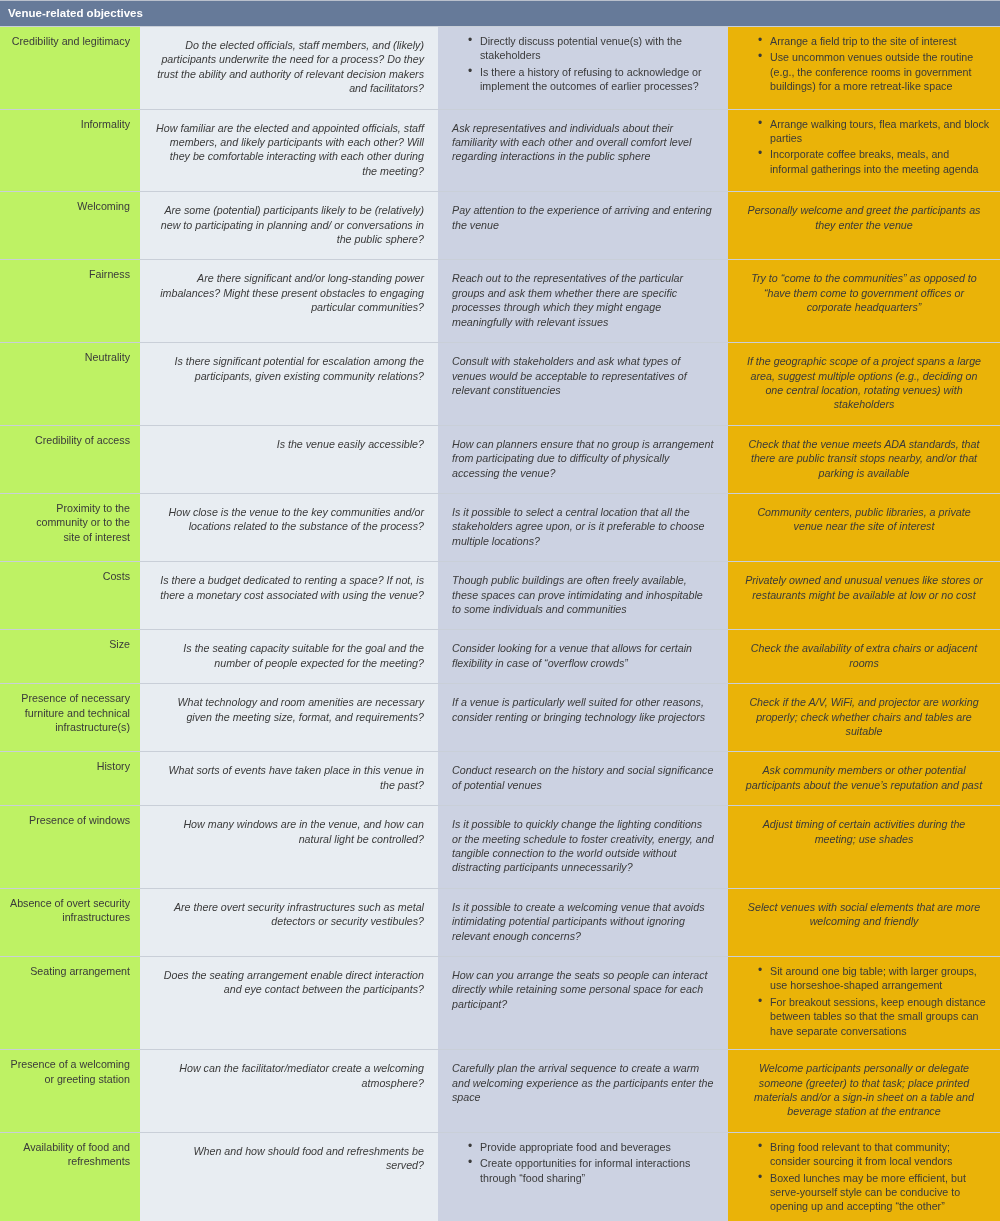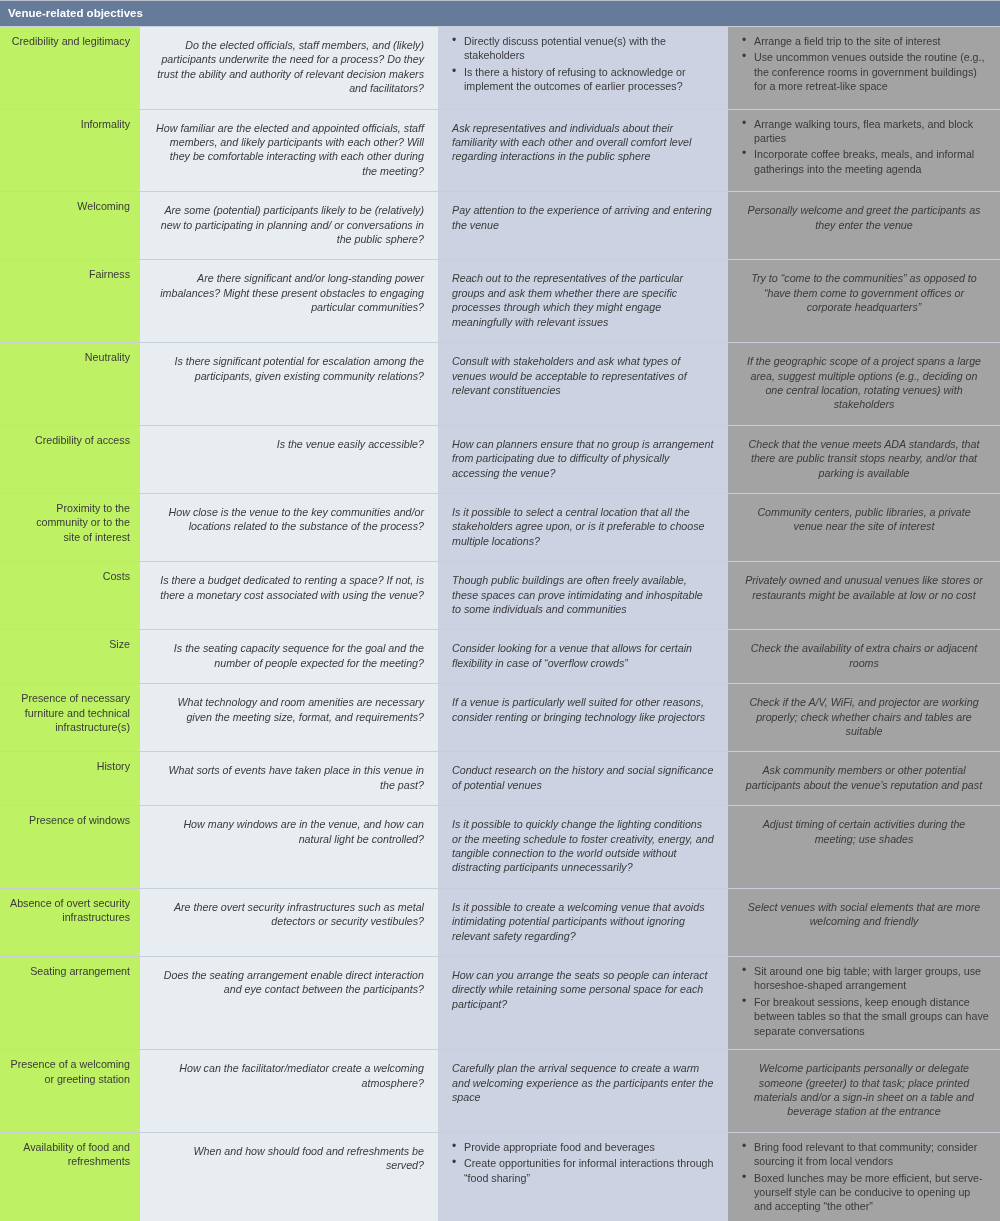--- a/index.html
+++ b/index.html
@@ -91,42 +91,42 @@
     background: #e8edf2;
     text-align: right;
     color: #3a3a3a;
   }
   td.cell-c {
     background: #ccd2e2;
     text-align: left;
     color: #3a3a3a;
   }
   td.cell-e {
-    background: #a3a3a3;
+    background: #eab308;
     text-align: center;
     color: #3a3a3a;
   }
   td.cell-c.bulleted,
   td.cell-e.bulleted {
     text-align: left;
   }
   td.cell-q p, td.cell-c p, td.cell-e p {
     margin: 4px;
     font-style: italic;
   }
 
   ul.bullets {
     margin: 0;
     padding: 0 0 0 16px;
     list-style: none;
     text-align: left;
   }
   ul.bullets li {
     position: relative;
-    margin: 0 0 2px 0;
+    margin: 0 0 2px 16px;
     padding-left: 0;
     text-align: left;
   }
   ul.bullets li::before {
     content: "\2022";
     position: absolute;
     left: -12px;
     top: -1px;
     font-size: 12px;
     color: #3a3a3a;
@@ -282,21 +282,21 @@
           </td>
           <td class="cell-e">
             <p>Privately owned and unusual venues like stores or restaurants might be available at low or no cost</p>
           </td>
         </tr>
         <tr class="data-row">
           <td class="cell-label">
             <span class="hang">Size</span>
           </td>
           <td class="cell-q">
-            <p>Is the seating capacity sequence for the goal and the number of people expected for the meeting?</p>
+            <p>Is the seating capacity suitable for the goal and the number of people expected for the meeting?</p>
           </td>
           <td class="cell-c">
             <p>Consider looking for a venue that allows for certain flexibility in case of “overflow crowds”</p>
           </td>
           <td class="cell-e">
             <p>Check the availability of extra chairs or adjacent rooms</p>
           </td>
         </tr>
         <tr class="data-row">
           <td class="cell-label">
@@ -341,21 +341,21 @@
           </td>
         </tr>
         <tr class="data-row">
           <td class="cell-label">
             <span class="hang">Absence of overt security infrastructures</span>
           </td>
           <td class="cell-q">
             <p>Are there overt security infrastructures such as metal detectors or security vestibules?</p>
           </td>
           <td class="cell-c">
-            <p>Is it possible to create a welcoming venue that avoids intimidating potential participants without ignoring relevant safety regarding?</p>
+            <p>Is it possible to create a welcoming venue that avoids intimidating potential participants without ignoring relevant enough concerns?</p>
           </td>
           <td class="cell-e">
             <p>Select venues with social elements that are more welcoming and friendly</p>
           </td>
         </tr>
         <tr class="data-row">
           <td class="cell-label">
             <span class="hang">Seating arrangement</span>
           </td>
           <td class="cell-q">

